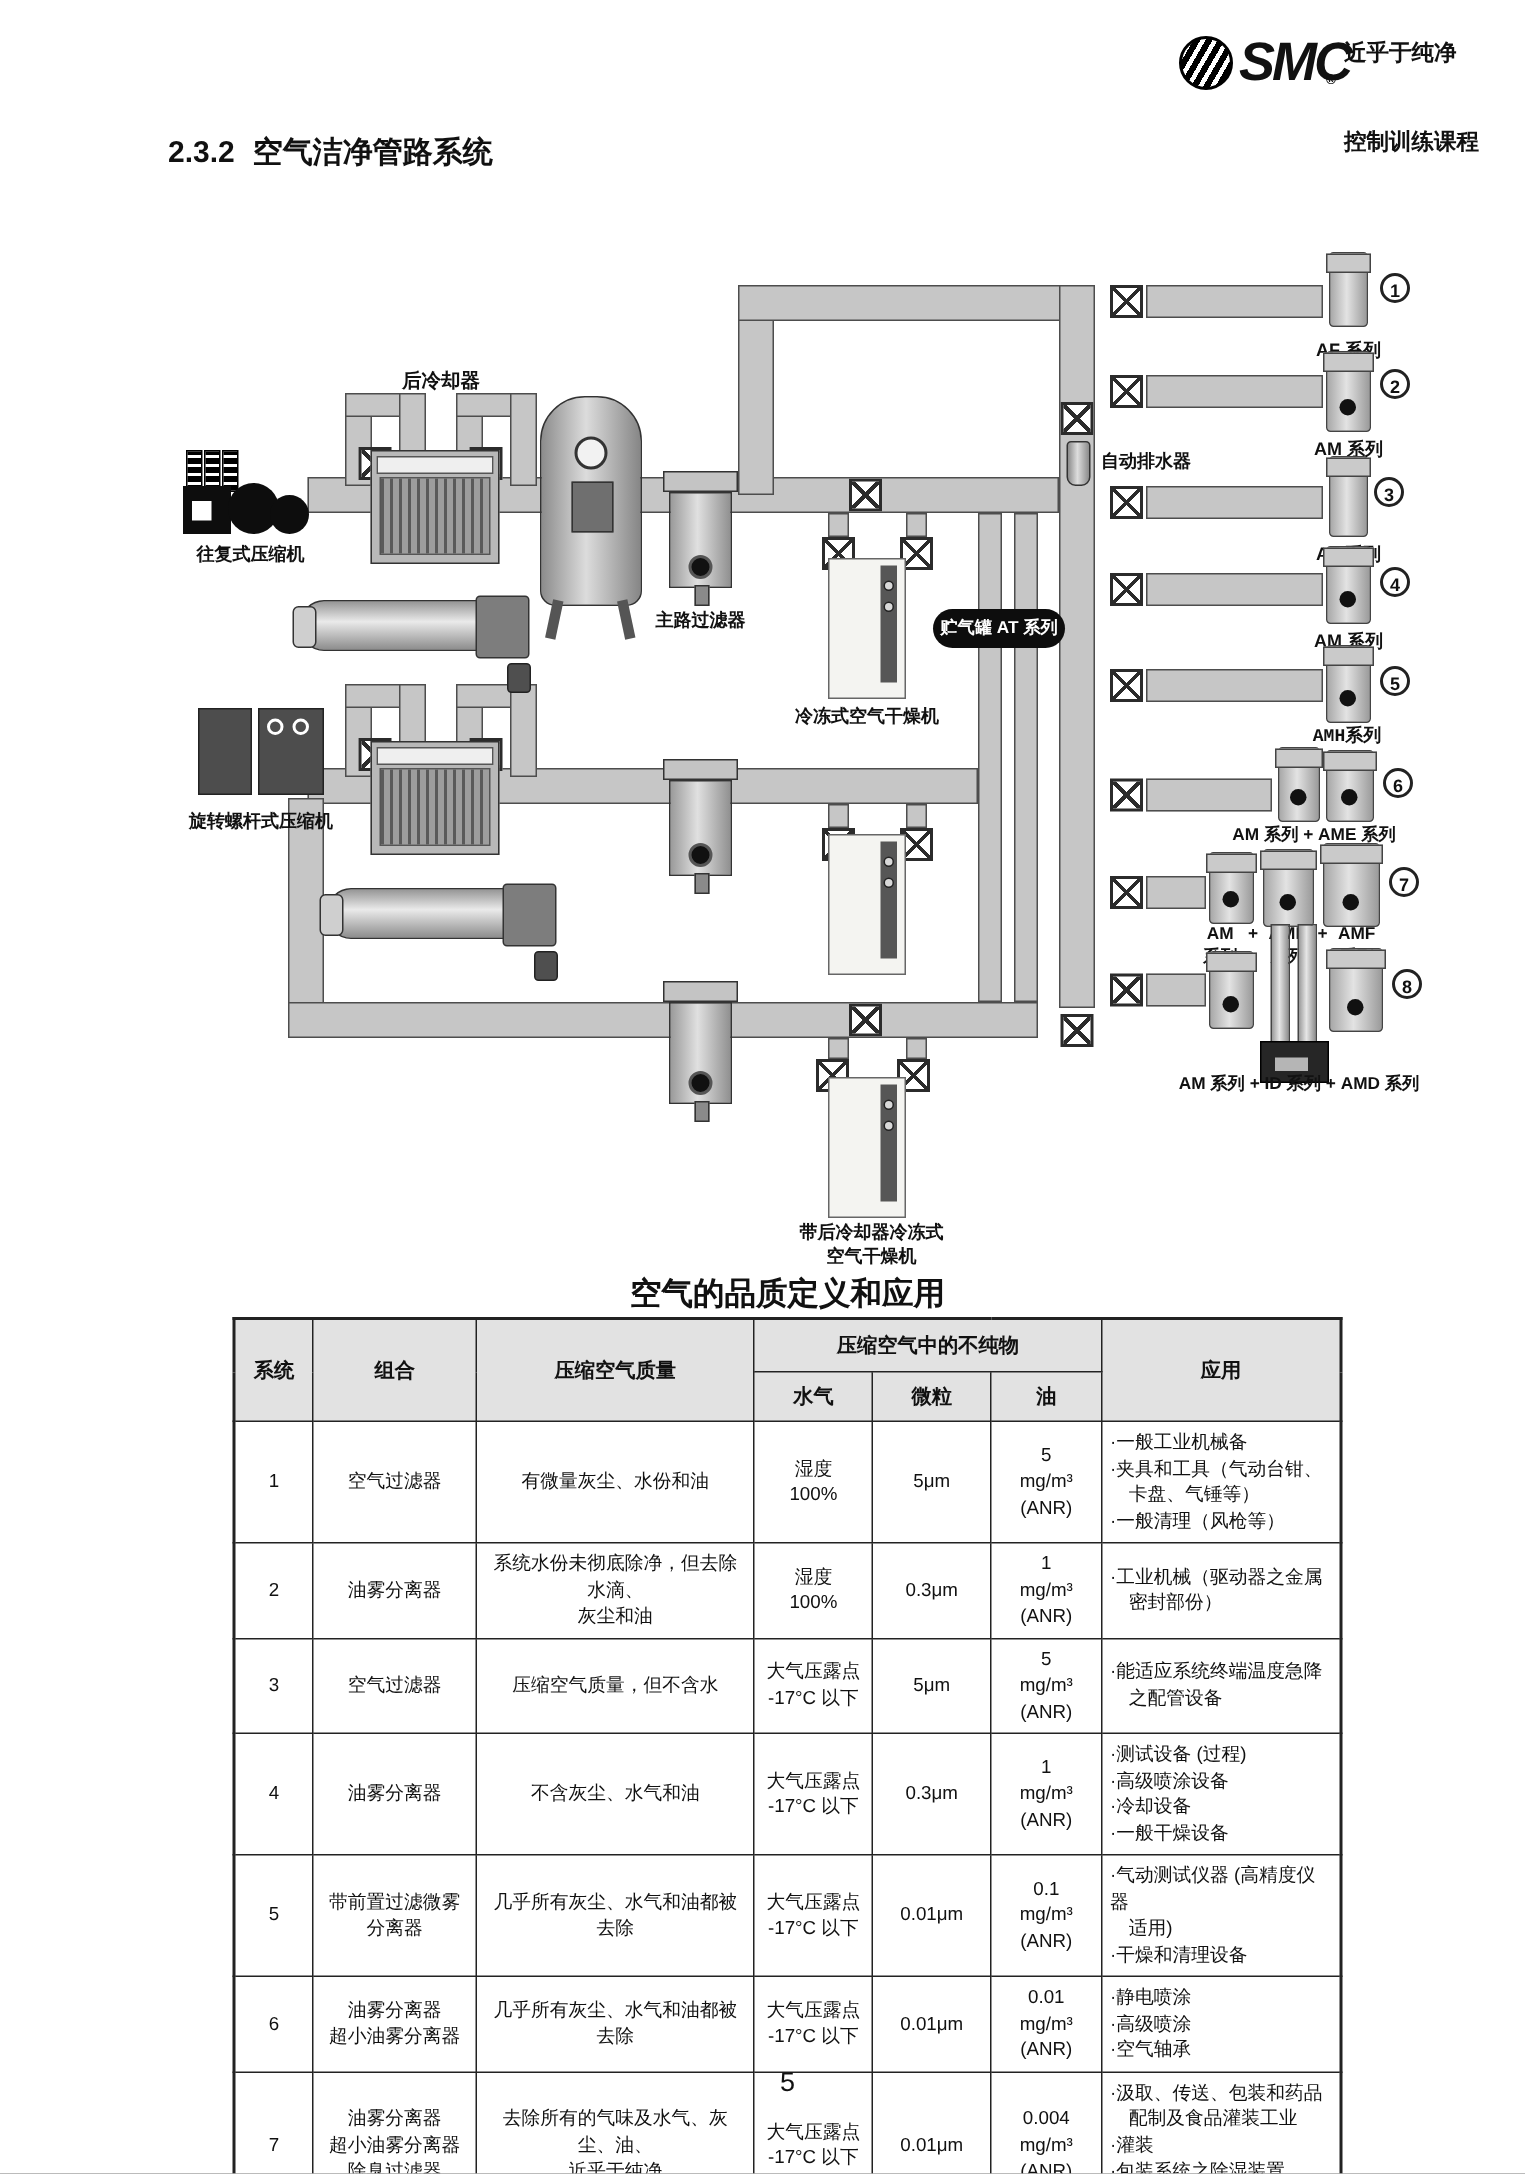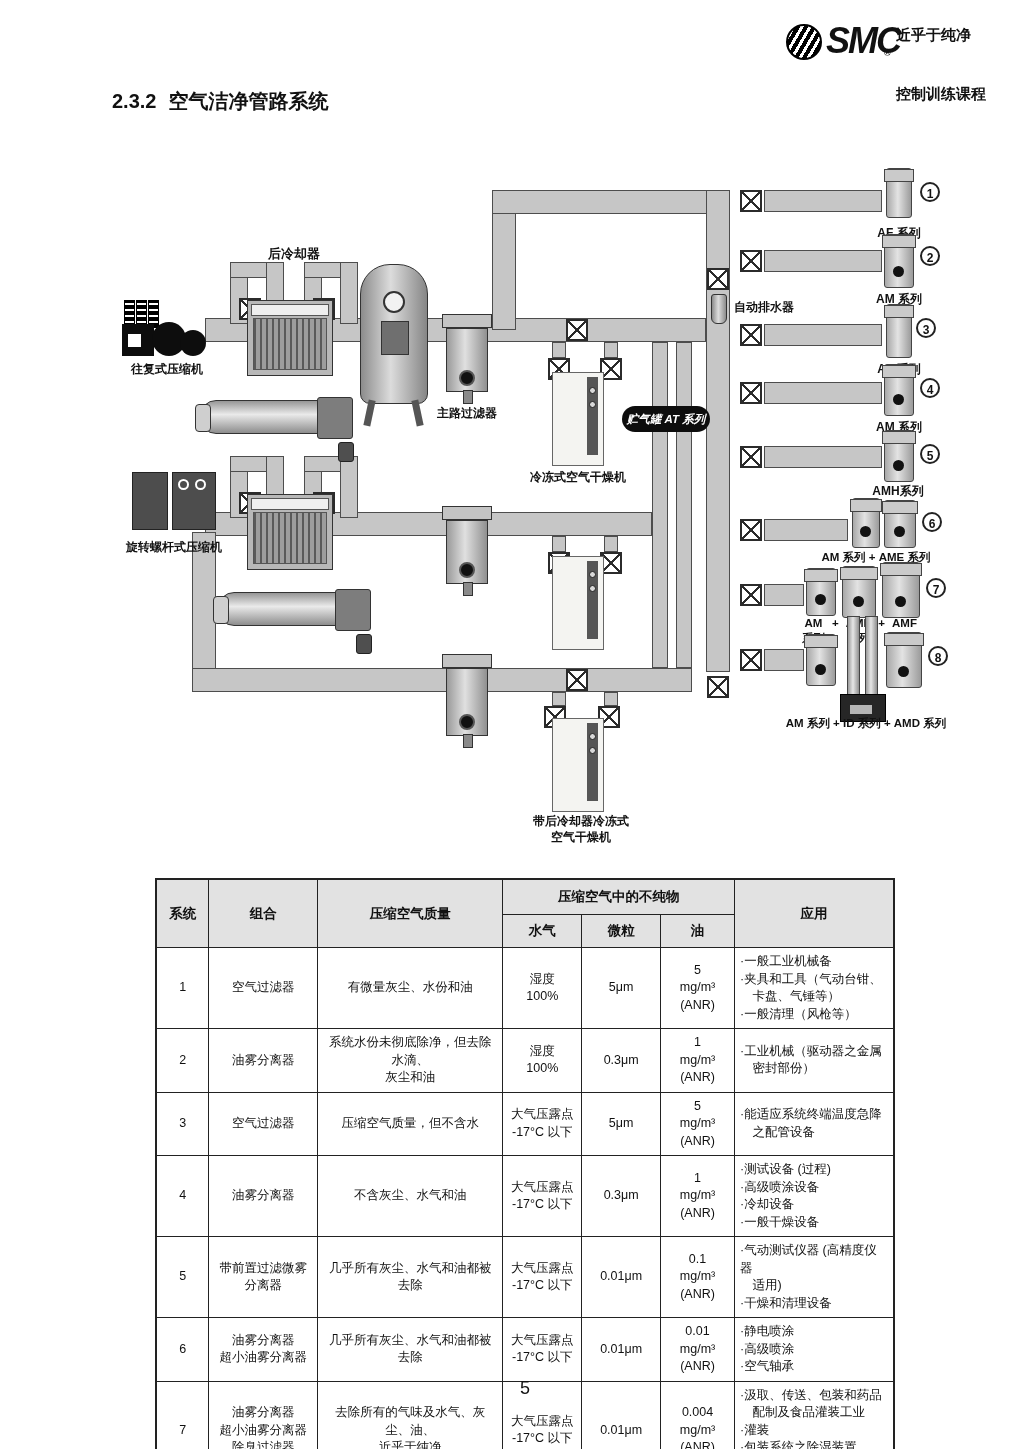--- a/index.html
+++ b/index.html
@@ -215,21 +215,21 @@
     </div>
     <div class="trap" style="left:338px;top:442px;"></div>
 
     <div class="dryer" style="left:552px;top:372px;width:52px;height:94px;">
       <div class="panel"></div>
         <div class="d1"></div>
         <div class="d2"></div>
     </div>
     <div class="eqlabel" style="left:516px;top:470px;width:124px;">冷冻式空气干燥机</div>
 
-    <div class="badge" style="left:622px;top:406px;width:88px;font-style:italic;">贮气罐 AT 系列</div>
+    <div class="badge" style="left:622px;top:406px;width:88px;">贮气罐 AT 系列</div>
 
     <div class="comp2" style="left:132px;top:472px;width:84px;height:58px;">
       <div class="pL"></div>
         <div class="pR"></div>
         <div class="r1"></div>
         <div class="r2"></div>
     </div>
     <div class="eqlabel" style="left:104px;top:540px;width:140px;">旋转螺杆式压缩机</div>
 
     <div class="cooler" style="left:247px;top:494px;width:86px;height:76px;">
@@ -297,21 +297,21 @@
         <div class="phdot"></div>
       </div>
     <div class="cnum" style="left:920px;top:378px;">4</div>
     <div class="eqlabel" style="left:862px;top:420px;width:74px;">AM 系列</div>
 
     <div class="ph" style="left:884px;top:430px;width:30px;height:52px;">
         <div class="phcap"></div>
         <div class="phdot"></div>
       </div>
     <div class="cnum" style="left:920px;top:444px;">5</div>
-    <div class="eqlabel" style="left:858px;top:484px;width:80px;">AMH系列</div>
+    <div class="eqlabel" style="left:858px;top:484px;width:80px;font-family:Liberation Mono, monospace;">AMH系列</div>
 
     <div class="ph" style="left:852px;top:498px;width:28px;height:50px;">
         <div class="phcap"></div>
         <div class="phdot"></div>
       </div>
     <div class="ph" style="left:884px;top:500px;width:32px;height:48px;">
         <div class="phcap"></div>
         <div class="phdot"></div>
       </div>
     <div class="cnum" style="left:922px;top:512px;">6</div>
@@ -352,20 +352,21 @@
         <div class="twlbl"></div>
     </div>
     <div class="ph" style="left:886px;top:632px;width:36px;height:56px;">
         <div class="phcap"></div>
         <div class="phdot"></div>
       </div>
     <div class="cnum" style="left:928px;top:646px;">8</div>
     <div class="eqlabel" style="left:756px;top:716px;width:220px;font-size:11.5px;">AM 系列 + ID 系列 + AMD 系列</div>
   </div>
 
+  <div class="tbl-title">空气的品质定义和应用</div>
   <table class="qt">
     <colgroup>
       <col style="width:53px">
         <col style="width:109px">
         <col style="width:186px">
       <col style="width:79px">
         <col style="width:79px">
         <col style="width:74px">
         <col style="width:160px">
     </colgroup>

